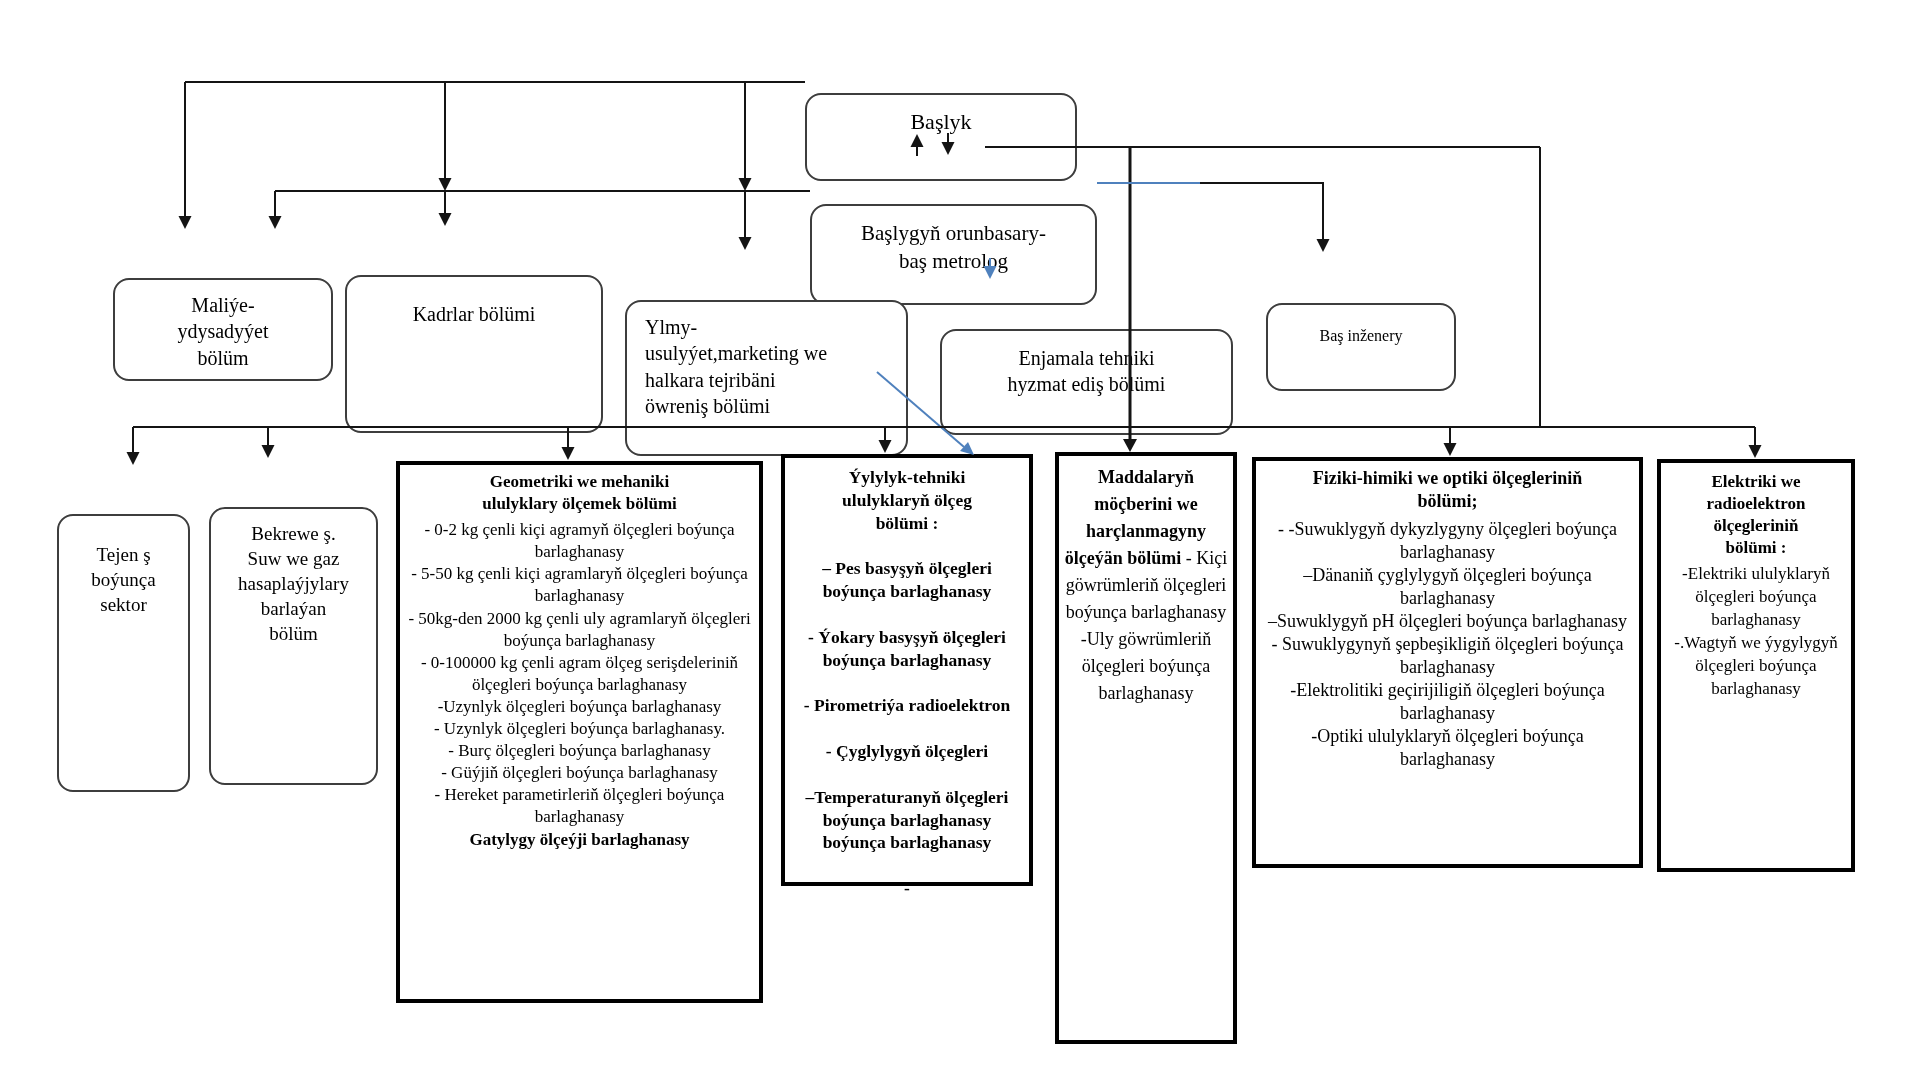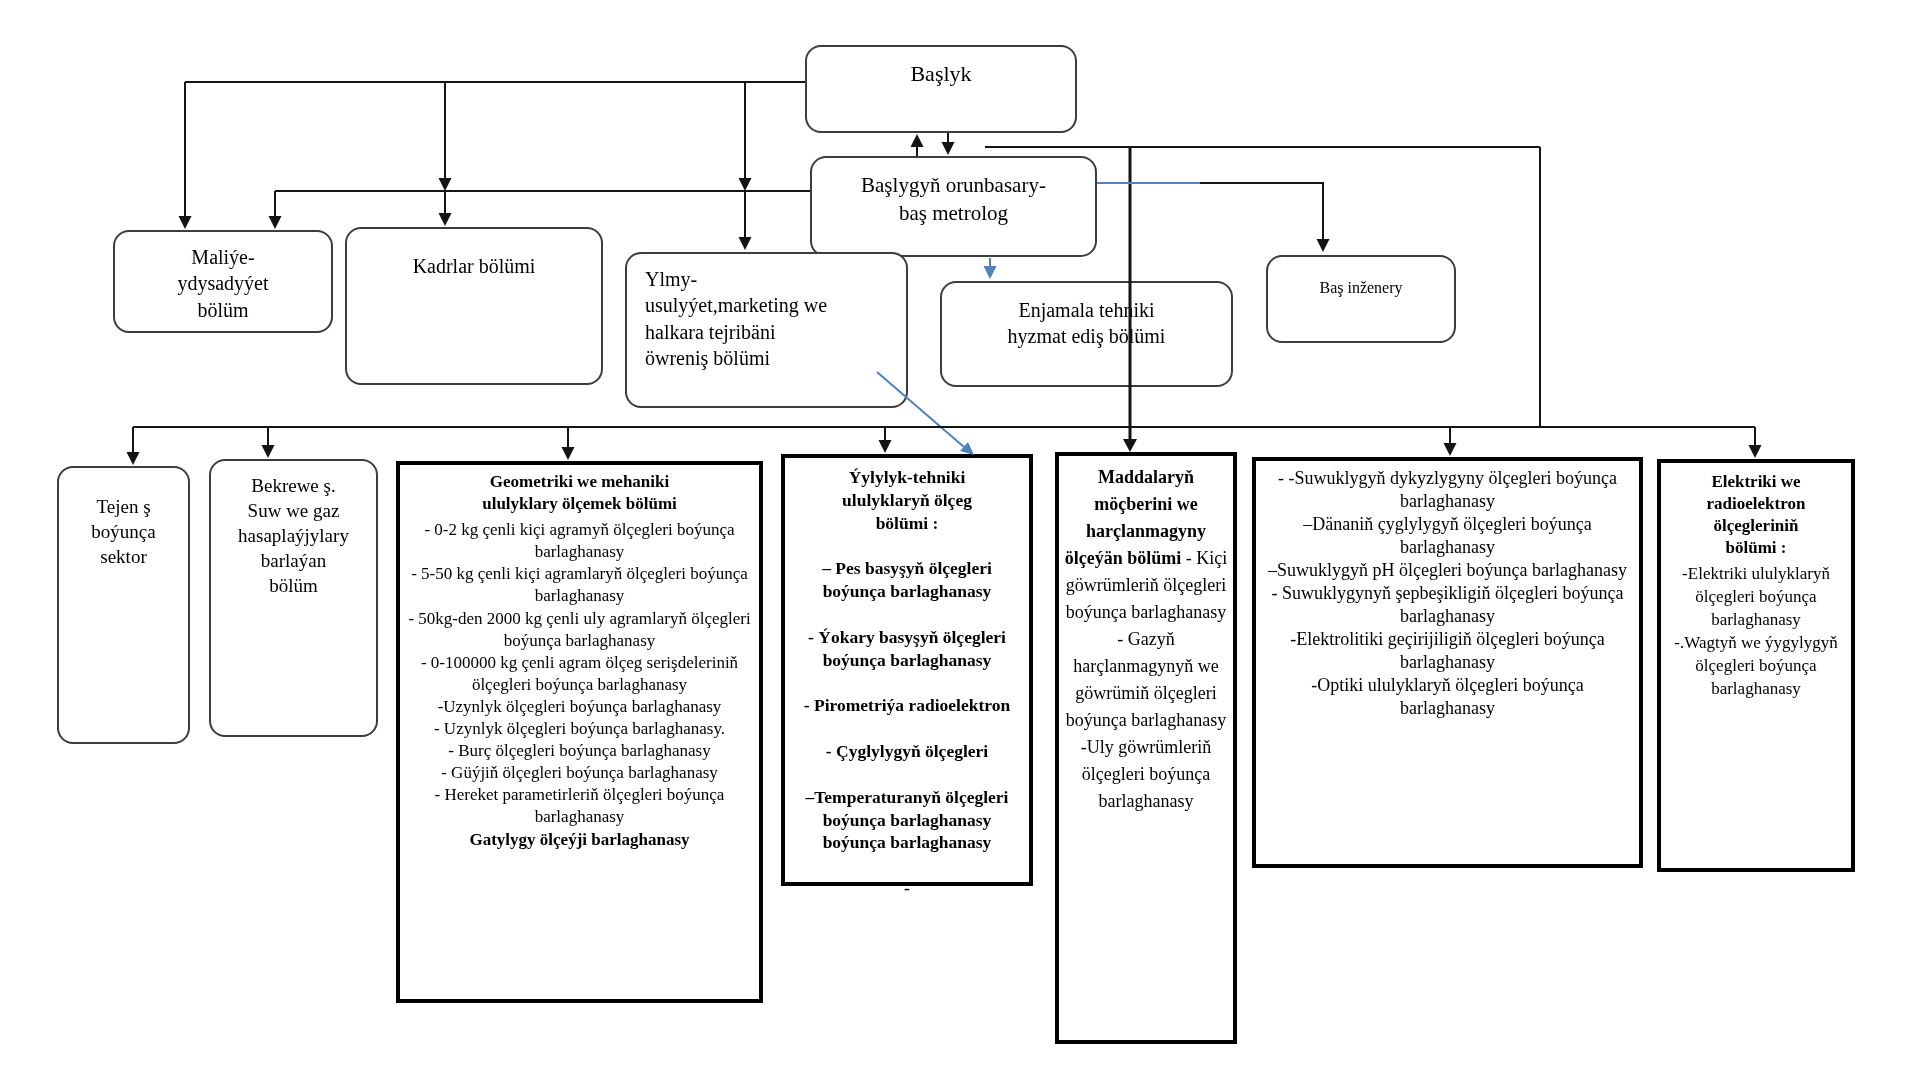--- a/index.html
+++ b/index.html
@@ -2,21 +2,21 @@
 <html style="--blue: #4f81bd;"><head>
 <meta charset="utf-8">
 <style>
   html,body{margin:0;padding:0;}
   body{
     width:1920px;height:1080px;position:relative;background:#ffffff;
     font-family:"Liberation Serif","DejaVu Serif",serif;color:#000;
     overflow:hidden;
   }
   .box{position:absolute;box-sizing:border-box;background:#fff;z-index:1;}
-  .rbox{border:2px solid #3d3d3d;border-radius:16px;}
+  .rbox{border:2px solid #3d3d3d;border-radius:16px;margin-top:48px;}
   .thick{border:4px solid #000;}
   .ctr{text-align:center;}
   .lft{text-align:left;}
   .b{font-weight:bold;}
   .node-label{white-space:pre-line;line-height:1.32;}
   .title{font-weight:bold;white-space:pre-line;line-height:1.3;margin-bottom:4px;}
   .items .li{line-height:1.3;text-align:center;}
   .items.gap .li{margin:23px 0;font-weight:bold;}
   .li.b{font-weight:bold;}
   .li.ctr{text-align:center;}
@@ -126,26 +126,27 @@
       <div class="li">- Pirometriýa radioelektron</div>
       <div class="li">- Çyglylygyň ölçegleri</div>
       <div class="li b">–Temperaturanyň ölçegleri boýunça barlaghanasy boýunça barlaghanasy</div>
       <div class="li">-</div>
     </div>
 </div>
 
 <div class="box thick ctr" id="n-maddalaryn">
   <div class="para"><span class="b">Maddalaryň möçberini we harçlanmagyny ölçeýän bölümi</span><span> - Kiçi göwrümleriň ölçegleri boýunça barlaghanasy</span></div>
   <div class="items ctr">
-      <div class="li">- Gazyň harçlanmagynyň we göwrümiň ölçegleri boýunça barlaghanasy</div>
       <div class="li">-Uly göwrümleriň ölçegleri boýunça barlaghanasy</div>
     </div>
 </div>
 
 <div class="box thick" id="n-fiziki">
+  <div class="title ctr">Fiziki-himiki we optiki ölçegleriniň
+bölümi;</div>
   <div class="items lft">
       <div class="li">- -Suwuklygyň dykyzlygyny ölçegleri boýunça barlaghanasy</div>
       <div class="li">–Dänaniň çyglylygyň ölçegleri boýunça barlaghanasy</div>
       <div class="li">–Suwuklygyň pH ölçegleri boýunça barlaghanasy</div>
       <div class="li">- Suwuklygynyň şepbeşikligiň ölçegleri boýunça barlaghanasy</div>
       <div class="li">-Elektrolitiki geçirijiligiň ölçegleri boýunça barlaghanasy</div>
       <div class="li ctr">-Optiki ululyklaryň ölçegleri boýunça barlaghanasy</div>
     </div>
 </div>
 

